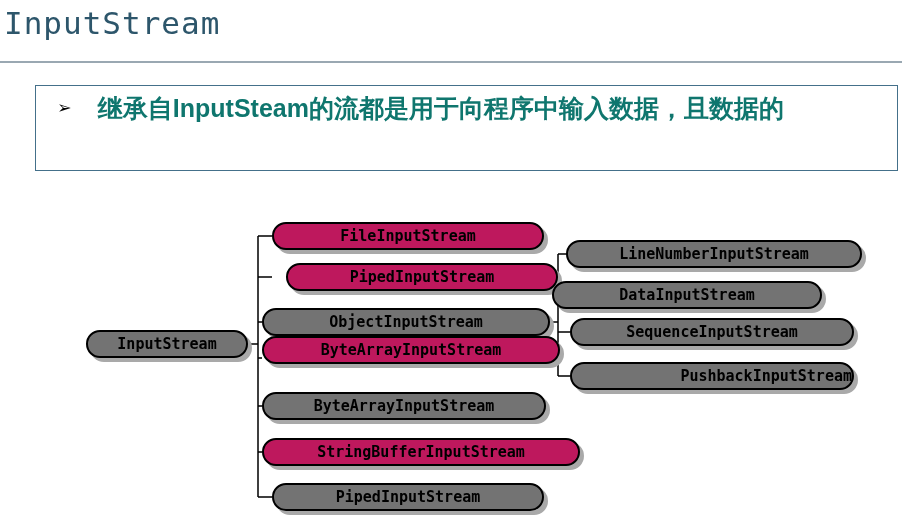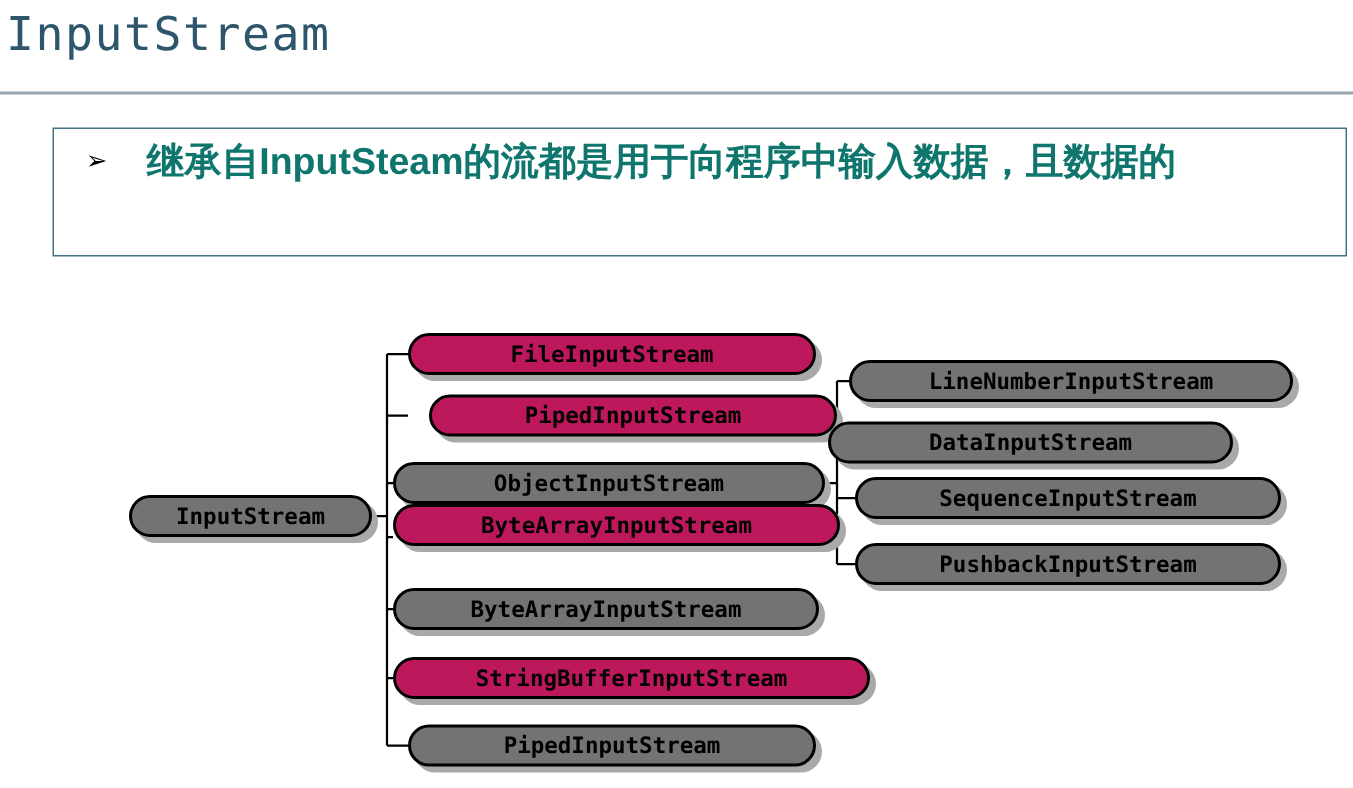--- a/index.html
+++ b/index.html
@@ -106,16 +106,16 @@
     <div class="node" style="left:262px; top:438px; width:318px;" data-type="dark">StringBufferInputStream</div>
 
     <div class="node" style="left:272px; top:483px; width:272px;" data-type="light">PipedInputStream</div>
 
     <div class="node" style="left:566px; top:240px; width:296px;" data-type="light">LineNumberInputStream</div>
 
     <div class="node" style="left:552px; top:281px; width:270px;" data-type="light">DataInputStream</div>
 
     <div class="node" style="left:570px; top:318px; width:284px;" data-type="light">SequenceInputStream</div>
 
-    <div class="node" style="left:570px; top:362px; width:284px;" data-type="light">PushbackInputStream</div>
+    <div class="node" style="left:570px; top:362px; width:284px;text-align:right;" data-type="light">PushbackInputStream</div>
 
   </div>
 </div>
 
 </body></html>

